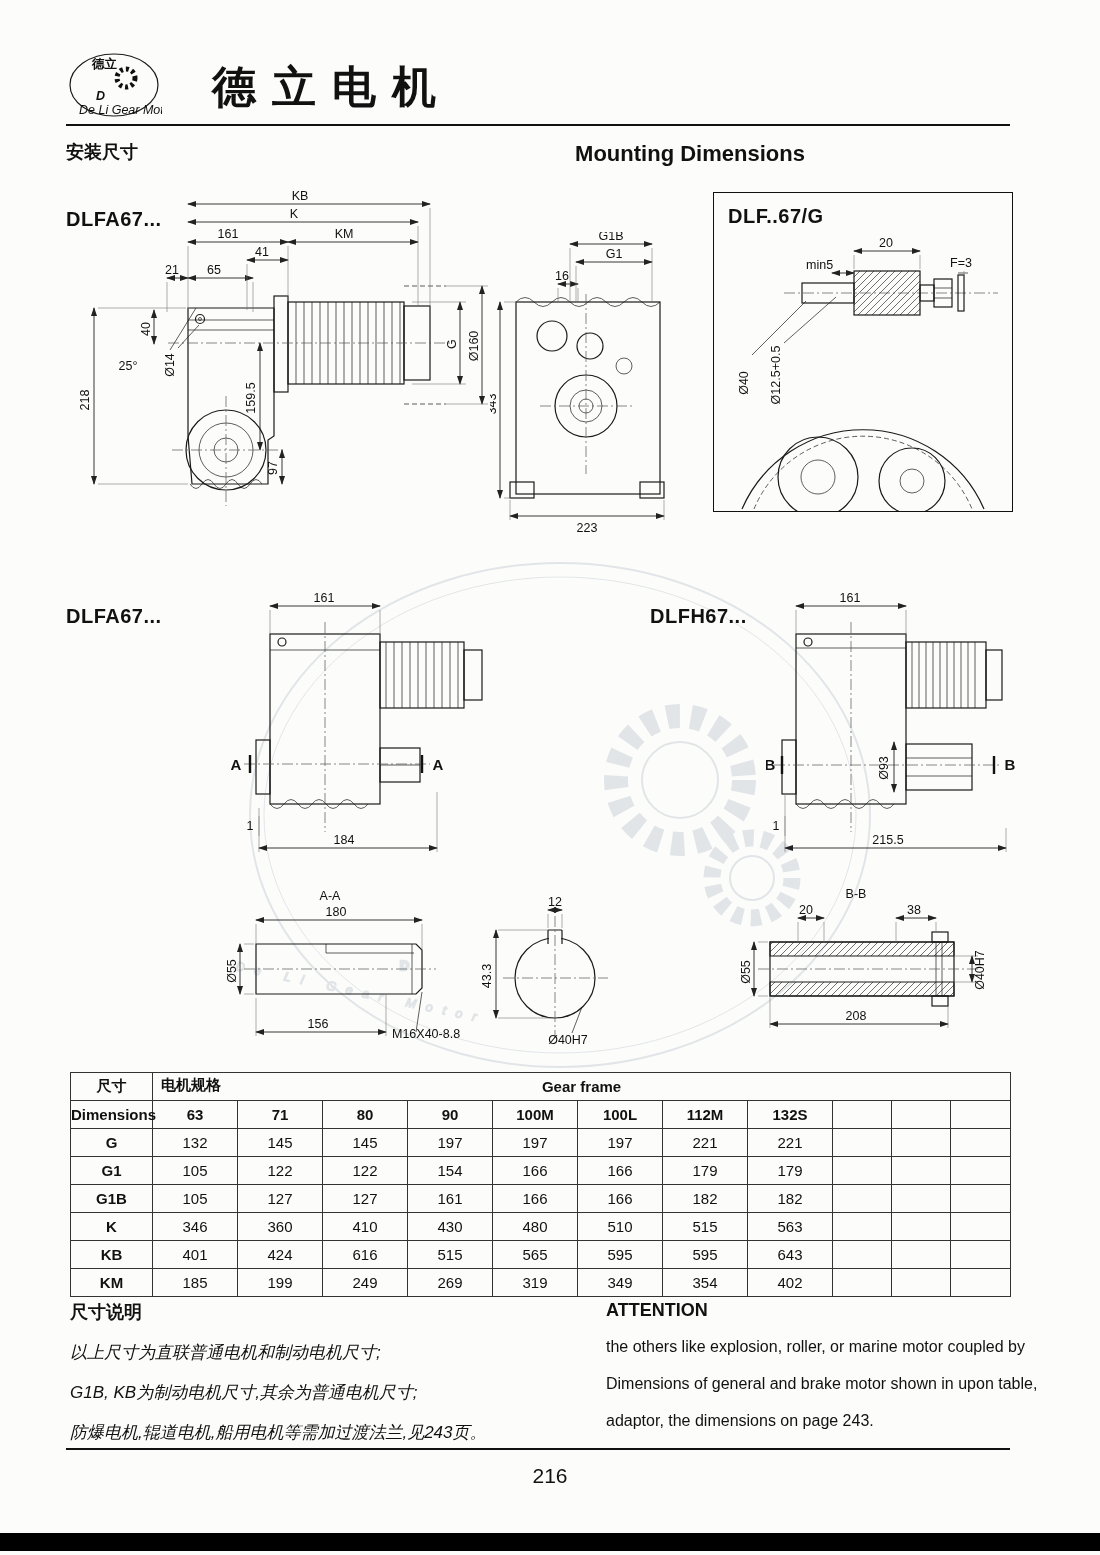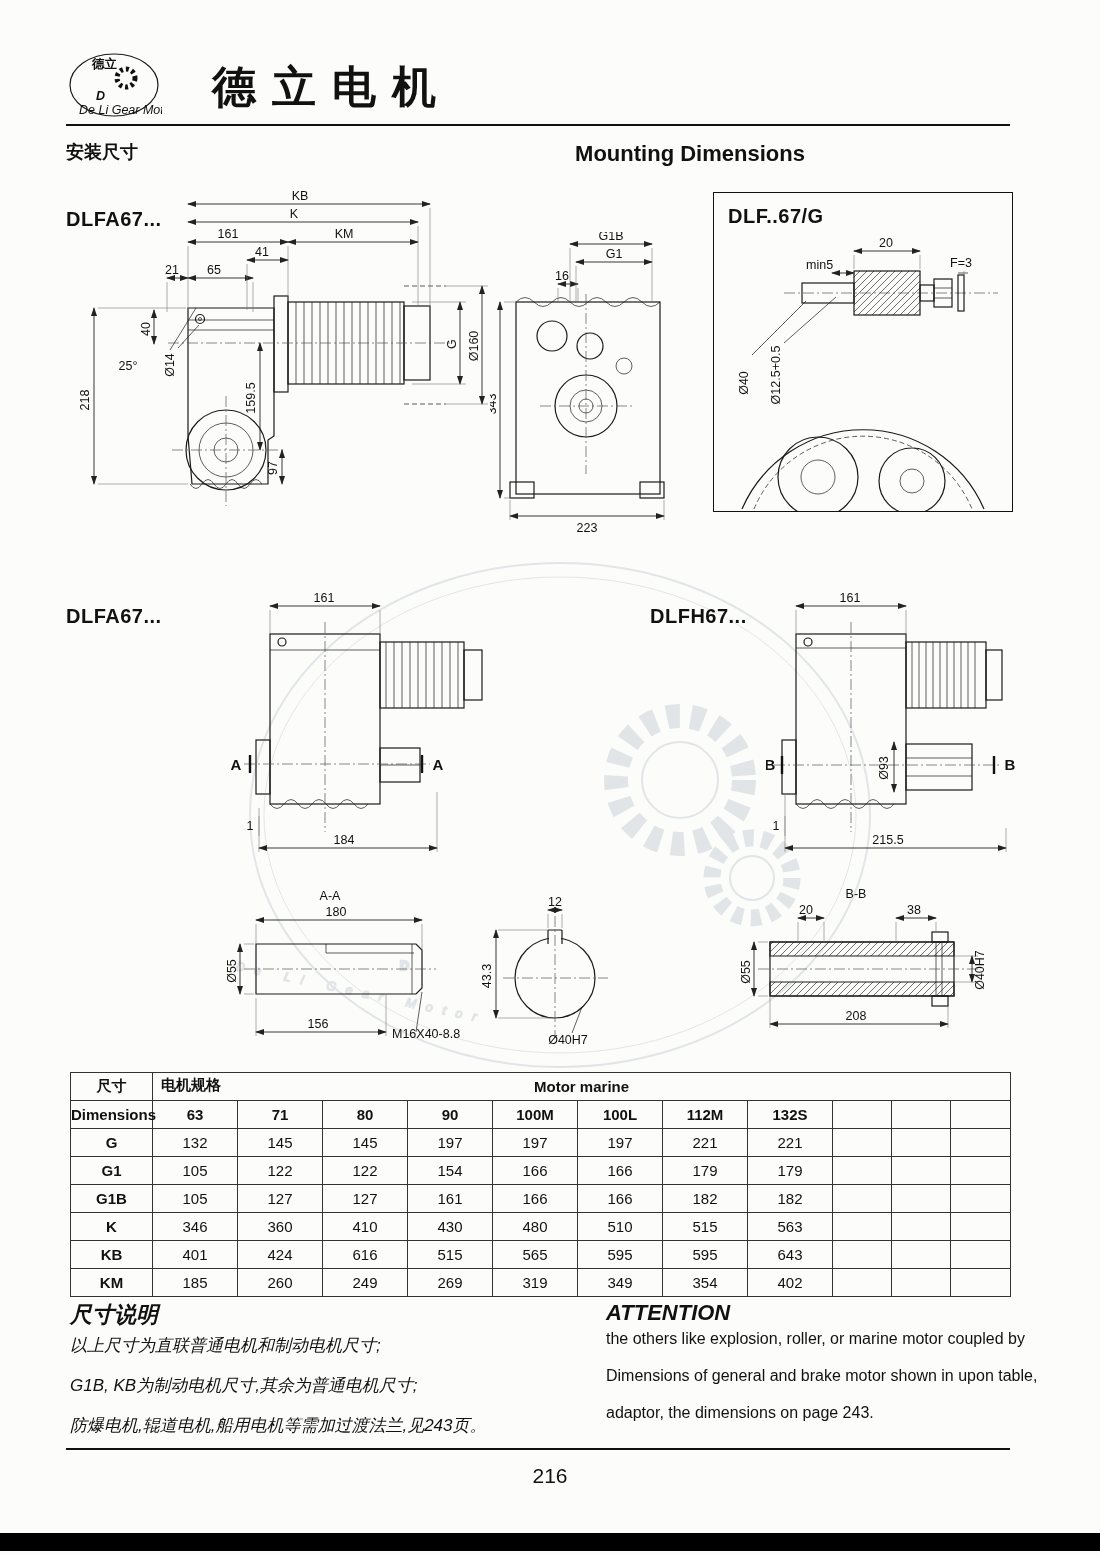--- a/index.html
+++ b/index.html
@@ -23,21 +23,21 @@
   .box{border:1.6px solid #111;}
   table.dims{border-collapse:collapse;width:940px;table-layout:fixed;}
   table.dims th,table.dims td{border:1px solid #333;font-size:15px;text-align:center;padding:0;height:27px;font-weight:normal;}
   table.dims th{font-weight:bold;}
   table.dims .rel{position:relative;}
   table.dims .zh-left{position:absolute;left:8px;top:3px;font-weight:bold;font-size:15px;}
   .note-zh{font-size:17px;}
   .note-zh .line{margin-bottom:17px;white-space:nowrap;font-style:italic;}
   .note-en{font-size:16px;}
   .note-en .line{margin-bottom:19px;white-space:nowrap;}
-  .note-title{font-weight:bold;margin-bottom:4px;font-size:22px;font-style:italic;}
+  .note-title{font-weight:bold;margin-bottom:17px;font-size:18px;}
   .pagenum{font-size:21px;text-align:center;width:1100px;}
 </style>
 </head>
 <body>
 
 <div class="page">
 
   <svg class="abs" style="left:140px;top:540px" width="840" height="600" viewBox="0 0 840 600" opacity="0.55">
     <g stroke="#ccd4db" fill="none">
       <ellipse cx="420" cy="275" rx="310" ry="252" stroke-width="2"></ellipse>
@@ -361,21 +361,21 @@
           <col style="width:85px">
         <col style="width:59px">
           <col style="width:59px">
           <col style="width:60px">
       </colgroup>
       <tbody>
           <tr class="hdr1">
         <th>尺寸</th>
         <th colspan="11" class="rel">
           <span class="zh-left">电机规格</span>
-          <span>Motor marine</span>
+          <span>Gear frame</span>
         </th>
       </tr>
       <tr>
         <th>Dimensions</th>
         <th>63</th>
         <th>71</th>
         <th>80</th>
         <th>90</th>
         <th>100M</th>
         <th>100L</th>
@@ -451,21 +451,21 @@
         <td>595</td>
         <td>595</td>
         <td>643</td>
         <td></td>
             <td></td>
             <td></td>
       </tr>
       <tr>
         <th>KM</th>
         <td>185</td>
-        <td>260</td>
+        <td>199</td>
         <td>249</td>
         <td>269</td>
         <td>319</td>
         <td>349</td>
         <td>354</td>
         <td>402</td>
         <td></td>
             <td></td>
             <td></td>
       </tr>

